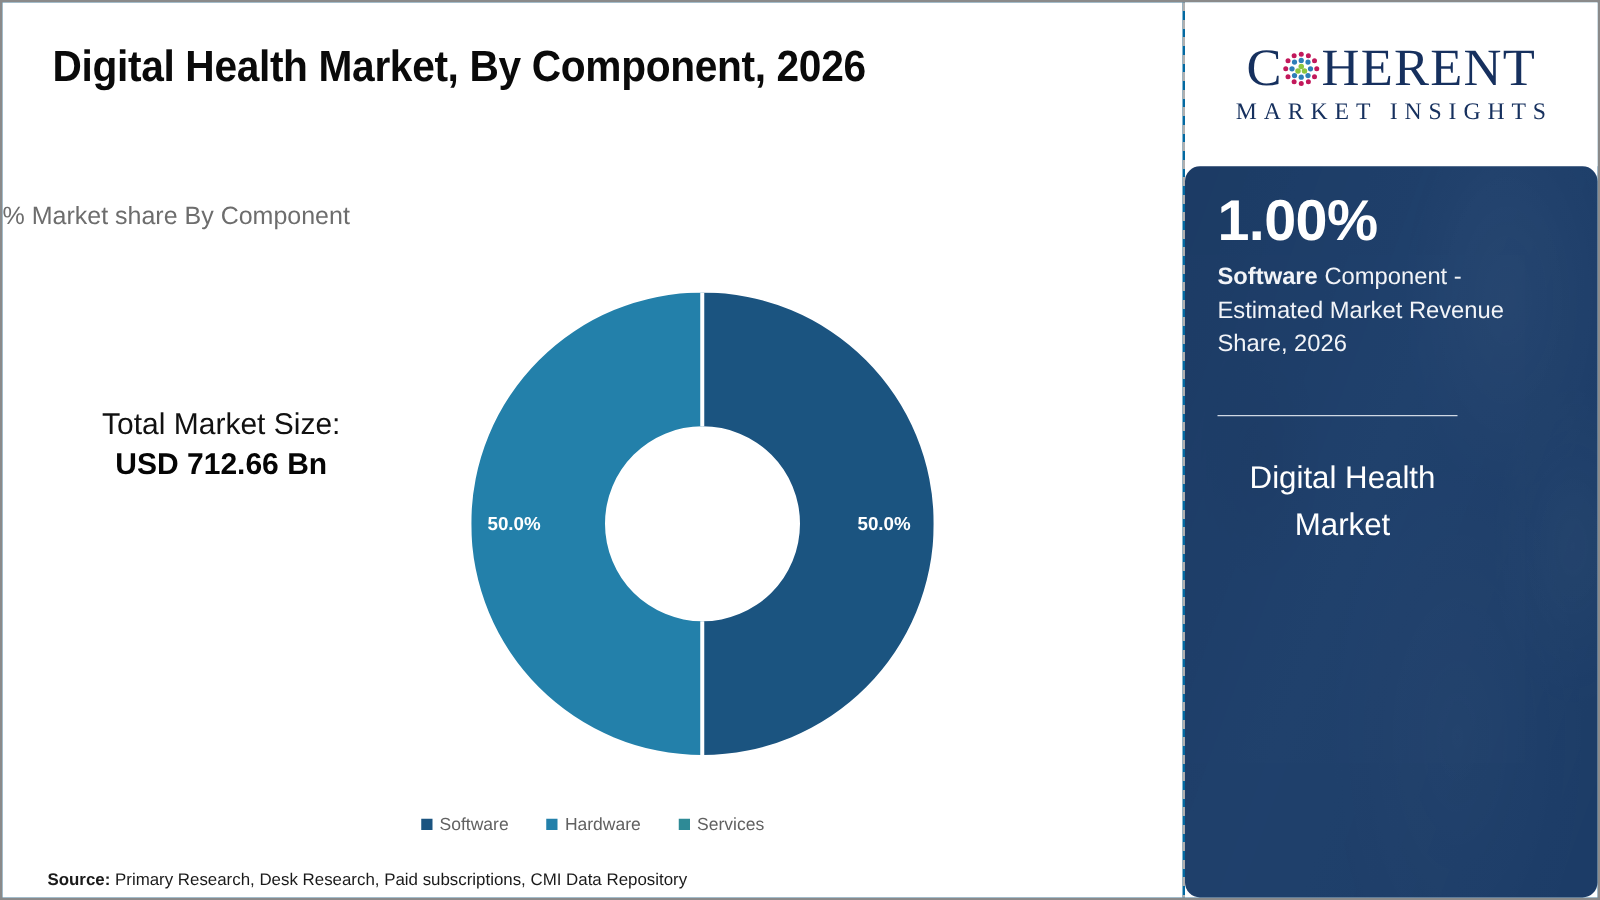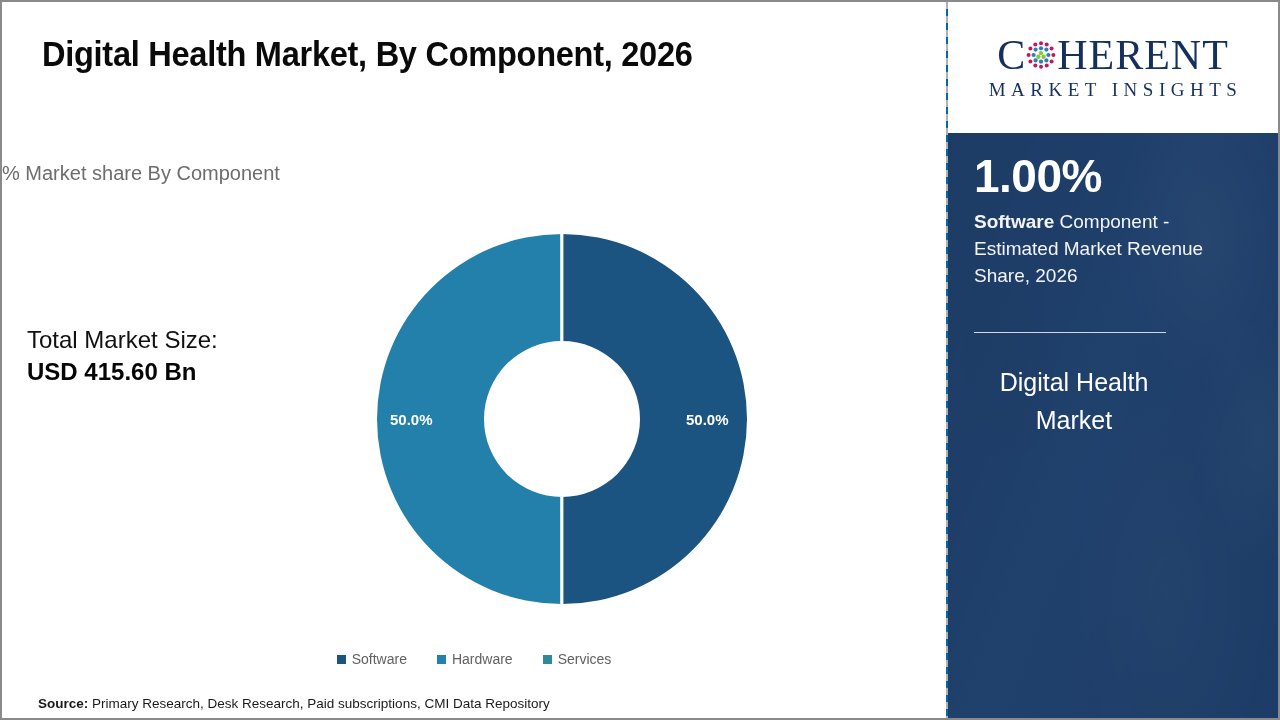--- a/index.html
+++ b/index.html
@@ -46,20 +46,21 @@
     font-size:20px;
     color:#6d6d6d;
   }
 
   
   #total-market {
     position:absolute;
     left:25px; top:322px;
     width:300px;
     line-height:1.32;
+    text-align:center;
   }
   #total-market .tm-label {
     font-size:24px;
     color:#111111;
     display:block;
   }
   #total-market .tm-value {
     font-size:24px;
     font-weight:bold;
     color:#050505;
@@ -163,20 +164,21 @@
     padding-left:5px;
   }
 
   
   #info-panel {
     position:absolute;
     left:0; top:131px;
     width:330px; height:585px;
     background:#1e3f6b;
     overflow:hidden;
+    border-radius:12px;
   }
   #info-texture {
     position:absolute;
     inset:0;
     opacity:0.55;
     background:
       radial-gradient(ellipse 120px 230px at 78% 18%, rgba(255,255,255,0.055), rgba(255,255,255,0) 70%),
       radial-gradient(ellipse 90px 180px at 94% 52%, rgba(255,255,255,0.05), rgba(255,255,255,0) 72%),
       radial-gradient(ellipse 140px 300px at 66% 78%, rgba(255,255,255,0.035), rgba(255,255,255,0) 75%),
       radial-gradient(ellipse 70px 140px at 18% 40%, rgba(0,0,0,0.05), rgba(0,0,0,0) 70%),
@@ -222,21 +224,21 @@
 <div id="page">
 
   <div id="left-panel">
 
     <div id="page-title">Digital Health Market, By Component, 2026</div>
 
     <div id="chart-subtitle">% Market share By Component</div>
 
     <div id="total-market">
       <span class="tm-label">Total Market Size:</span>
-      <span class="tm-value">USD 415.60 Bn</span>
+      <span class="tm-value">USD 712.66 Bn</span>
     </div>
 
     <div id="donut-wrap">
       <svg viewBox="0 0 370 370" xmlns="http://www.w3.org/2000/svg">
 
         <path d="M185,0 A185,185 0 0 1 185,370 L185,263 A78,78 0 0 0 185,107 Z" fill="#1b5480"></path>
 
         <path d="M185,370 A185,185 0 0 1 185,0 L185,107 A78,78 0 0 0 185,263 Z" fill="#2380aa"></path>
 
         <rect x="183.2" y="0" width="3.2" height="107" fill="#ffffff"></rect>

